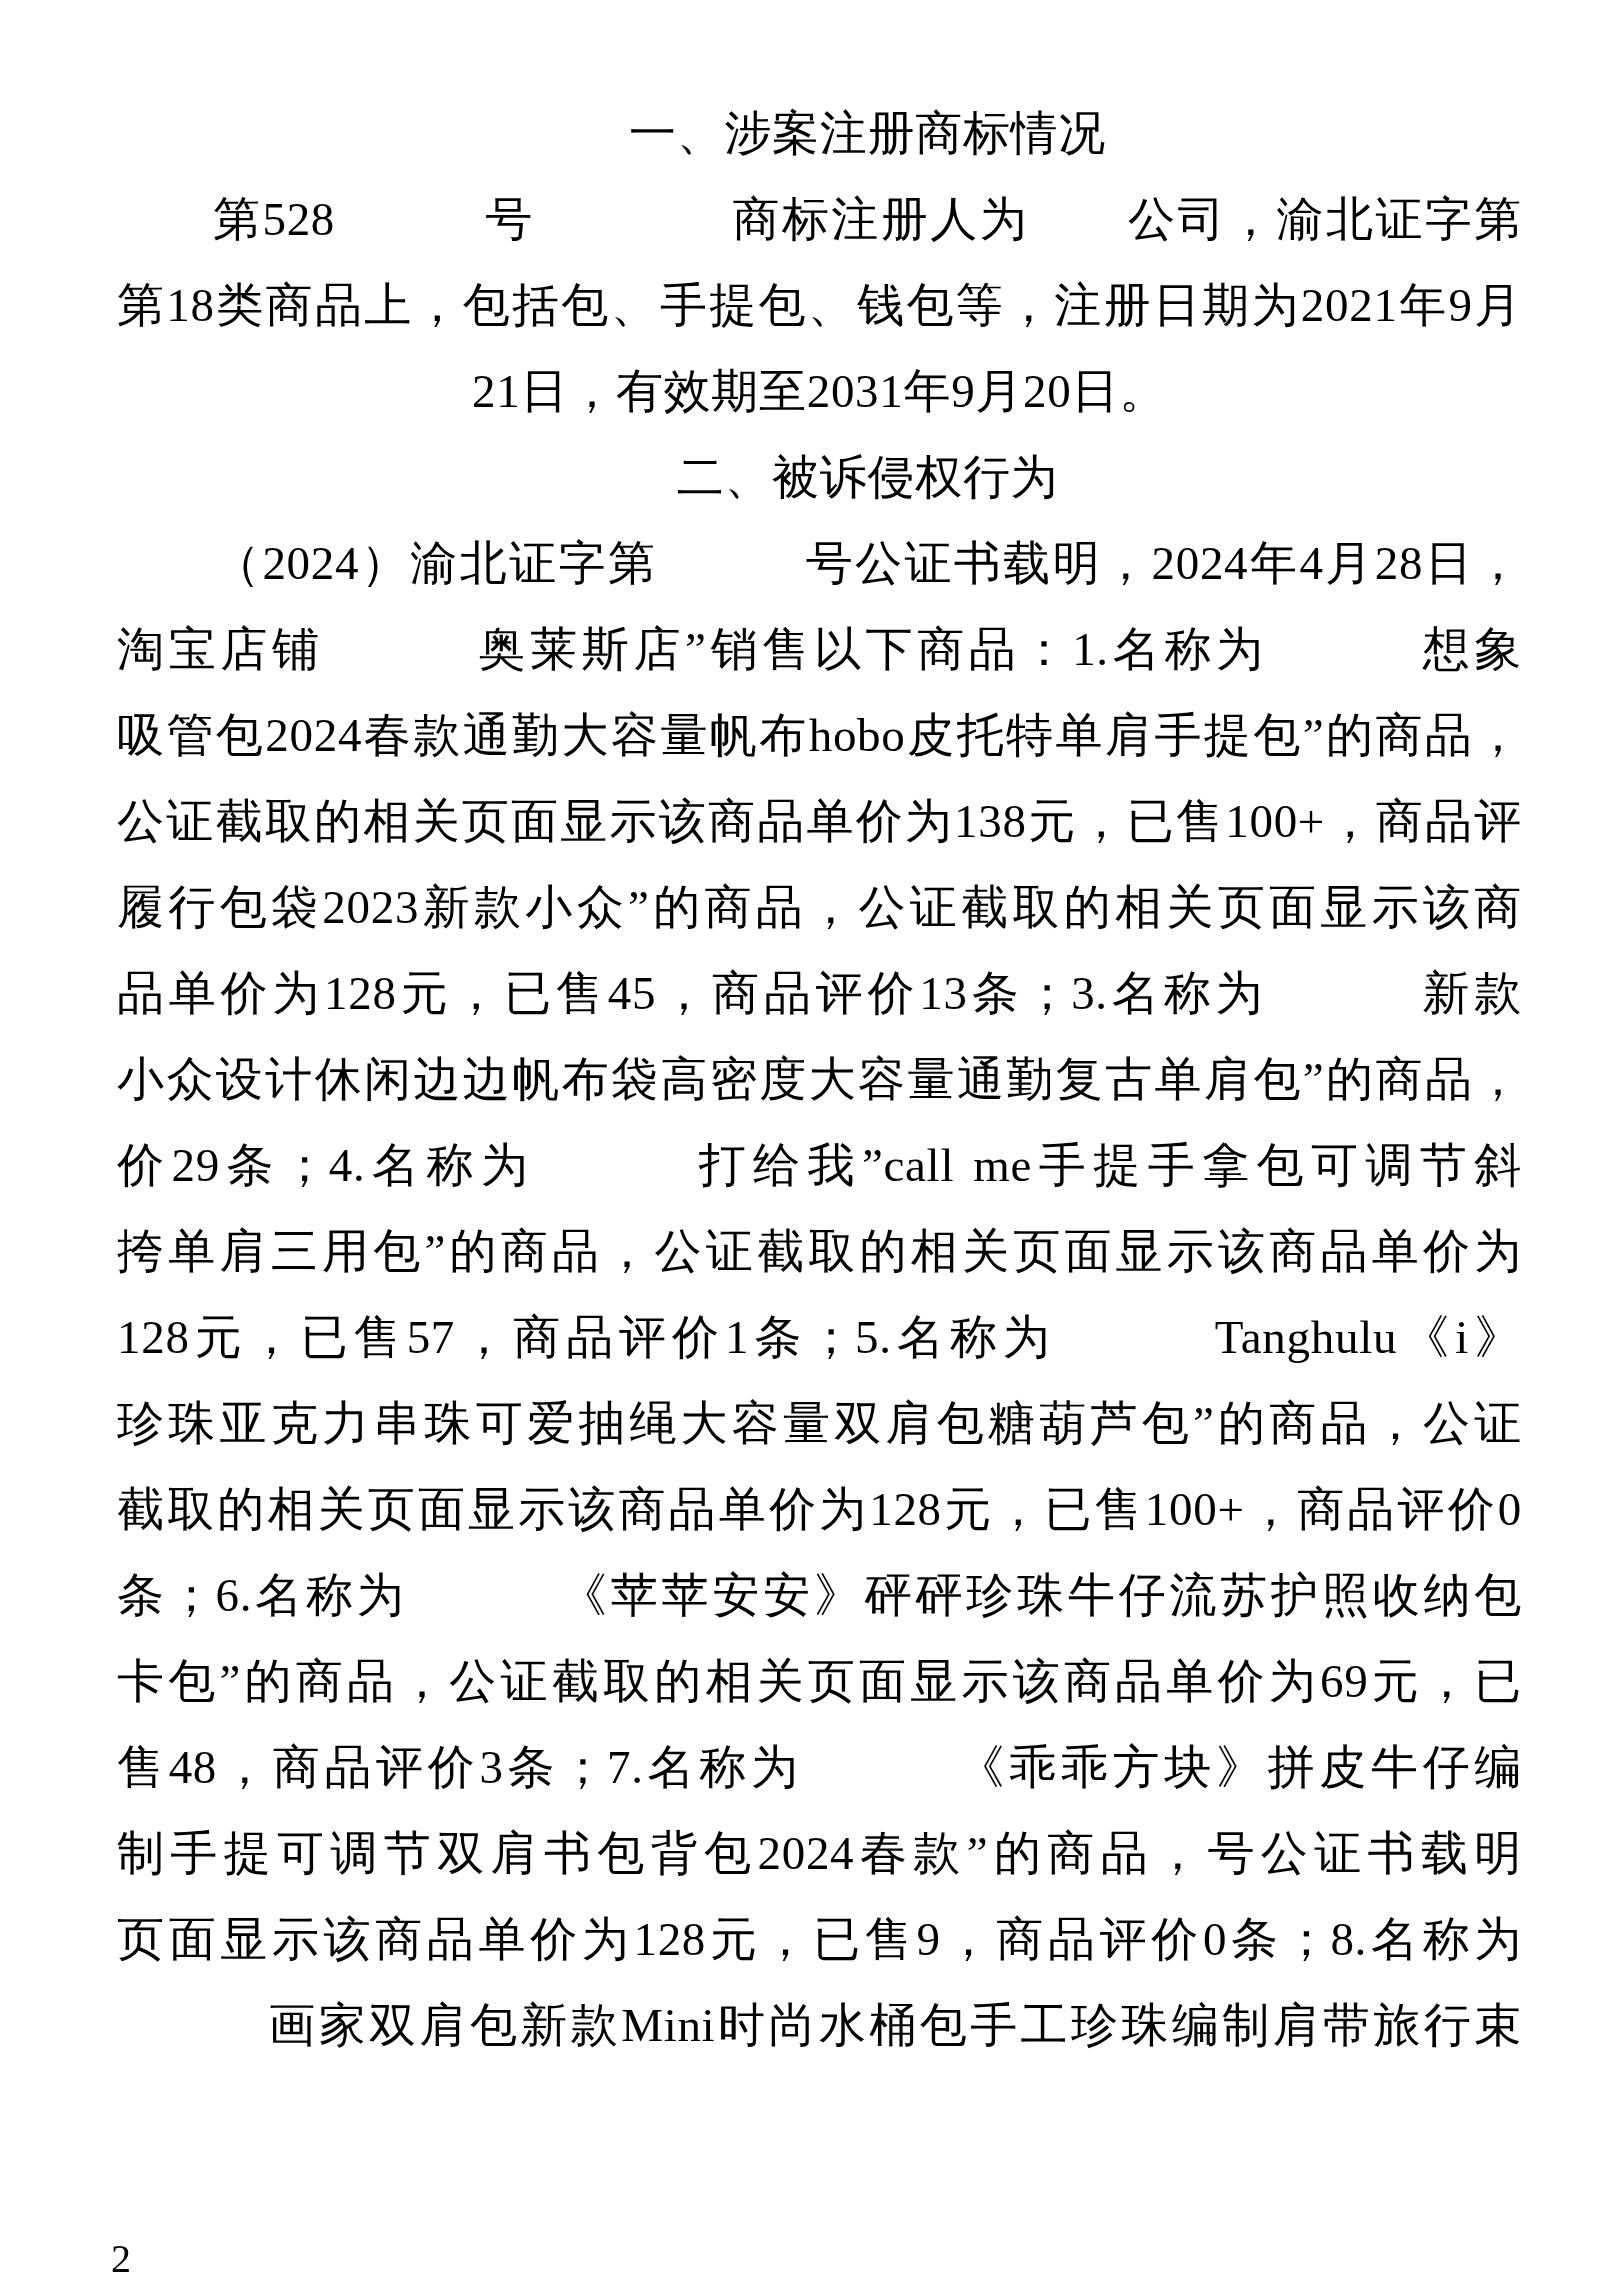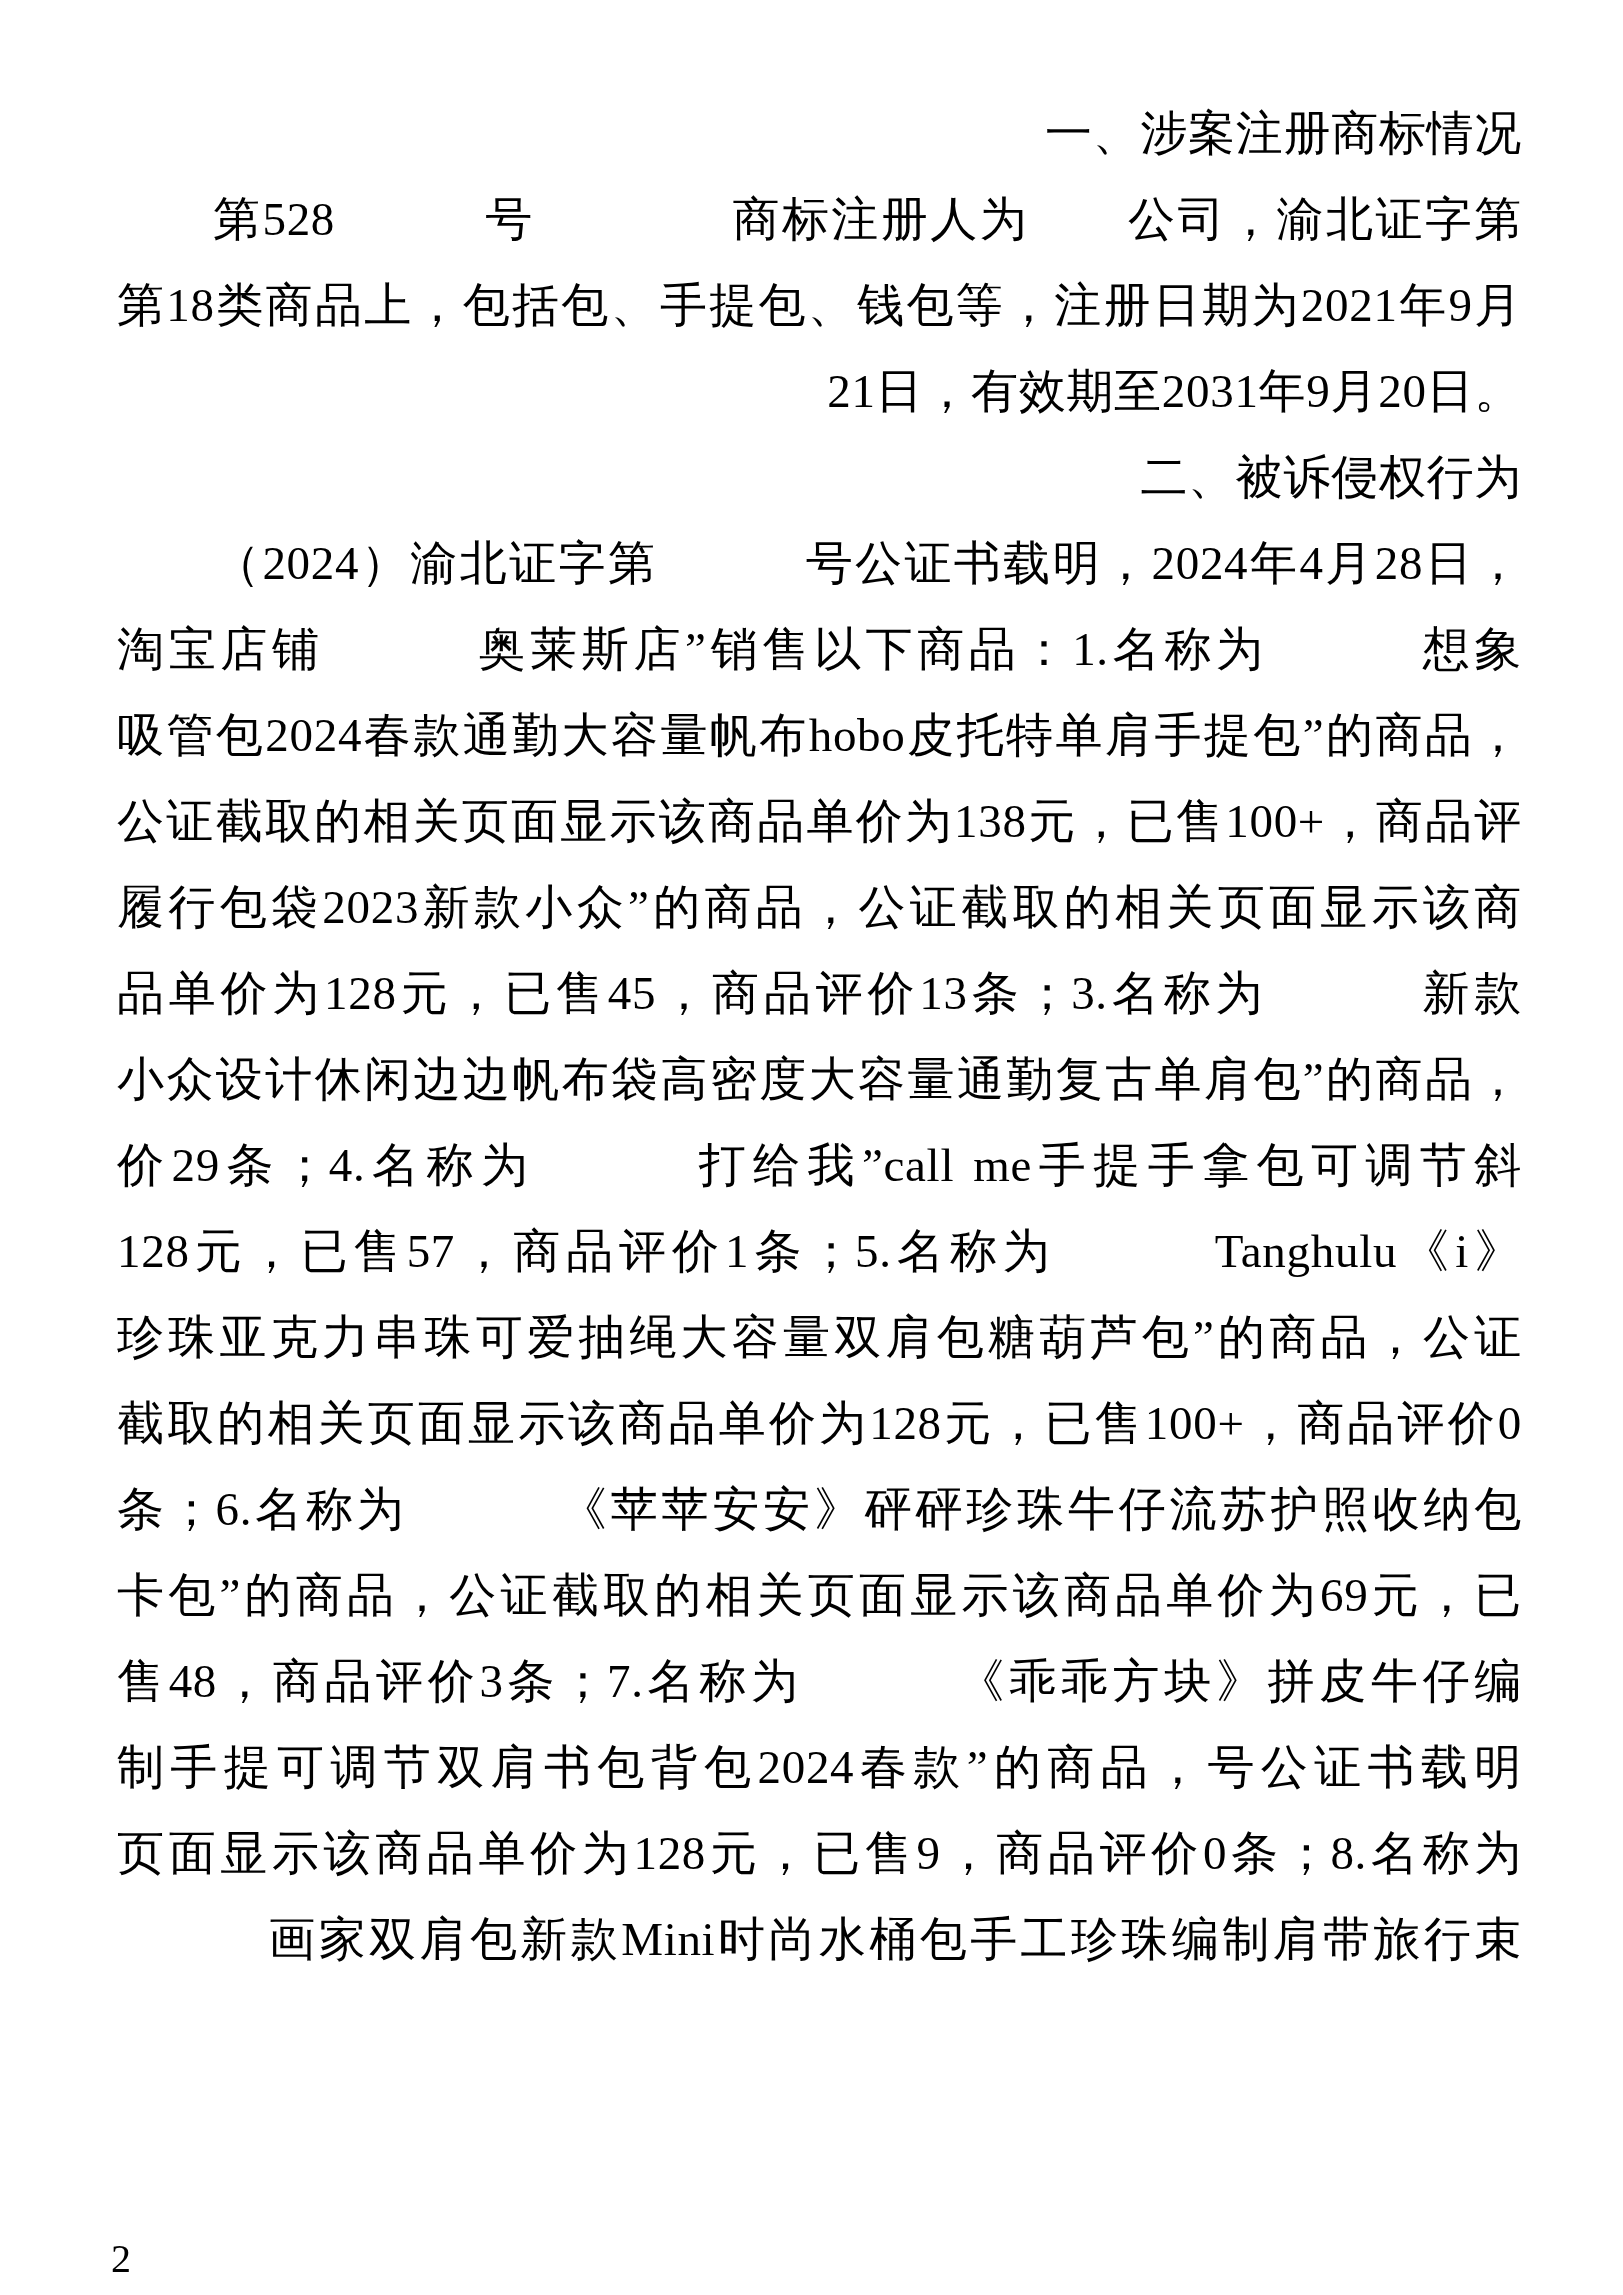--- a/index.html
+++ b/index.html
@@ -23,21 +23,21 @@
     top: 90px;
     width: 1405px;
   }
   .line {
     margin: 0;
     padding: 0;
     font-size: 47px;
     line-height: 86px;
     height: 86px;
     letter-spacing: 0.7px;
-    text-align: right;
+    text-align: center;
     color: #000000;
   }
   .line.fill {
     text-align: justify;
     text-align-last: justify;
   }
   .line.indent {
     text-indent: 96px;
   }
   .page-number {
@@ -60,20 +60,21 @@
       <p class="line">21日，有效期至2031年9月20日。</p>
       <p class="line indent">二、被诉侵权行为</p>
       <p class="line indent fill">（2024）渝北证字第　　　号公证书载明，2024年4月28日，</p>
       <p class="line fill">淘宝店铺　　　奥莱斯店”销售以下商品：1.名称为　　　想象</p>
       <p class="line fill">吸管包2024春款通勤大容量帆布hobo皮托特单肩手提包”的商品，</p>
       <p class="line fill">公证截取的相关页面显示该商品单价为138元，已售100+，商品评</p>
       <p class="line fill">履行包袋2023新款小众”的商品，公证截取的相关页面显示该商</p>
       <p class="line fill">品单价为128元，已售45，商品评价13条；3.名称为　　　新款</p>
       <p class="line fill">小众设计休闲边边帆布袋高密度大容量通勤复古单肩包”的商品，</p>
       <p class="line fill">价29条；4.名称为　　　打给我”call me手提手拿包可调节斜</p>
+      <p class="line fill">挎单肩三用包”的商品，公证截取的相关页面显示该商品单价为</p>
       <p class="line fill">128元，已售57，商品评价1条；5.名称为　　　Tanghulu《i》</p>
       <p class="line fill">珍珠亚克力串珠可爱抽绳大容量双肩包糖葫芦包”的商品，公证</p>
       <p class="line fill">截取的相关页面显示该商品单价为128元，已售100+，商品评价0</p>
       <p class="line fill">条；6.名称为　　　《苹苹安安》砰砰珍珠牛仔流苏护照收纳包</p>
       <p class="line fill">卡包”的商品，公证截取的相关页面显示该商品单价为69元，已</p>
       <p class="line fill">售48，商品评价3条；7.名称为　　　《乖乖方块》拼皮牛仔编</p>
       <p class="line fill">制手提可调节双肩书包背包2024春款”的商品，号公证书载明</p>
       <p class="line fill">页面显示该商品单价为128元，已售9，商品评价0条；8.名称为</p>
       <p class="line fill">　　　画家双肩包新款Mini时尚水桶包手工珍珠编制肩带旅行束</p>
     </div>

